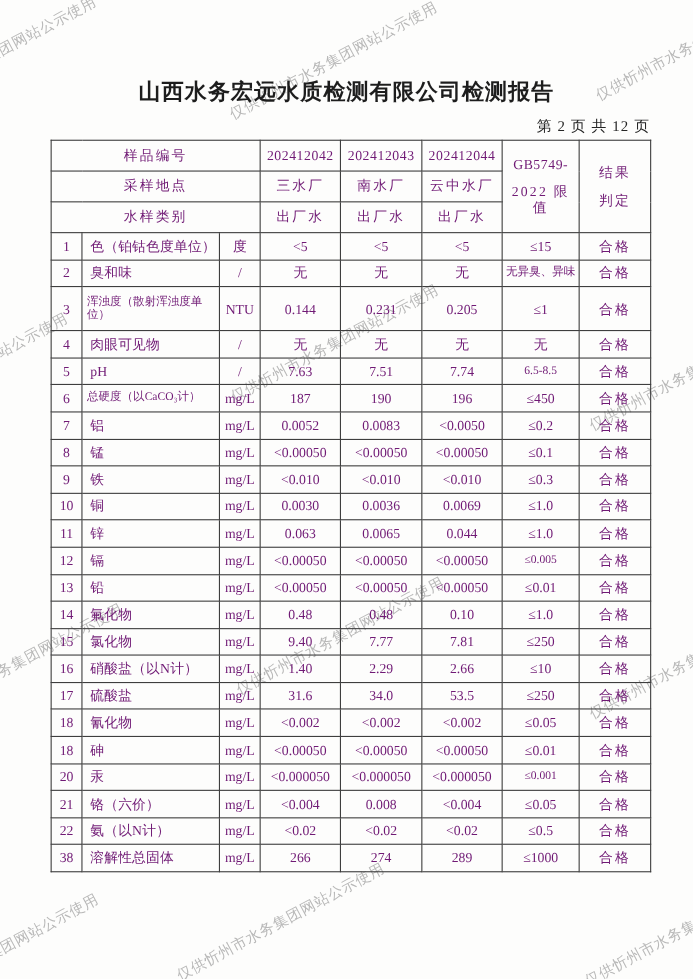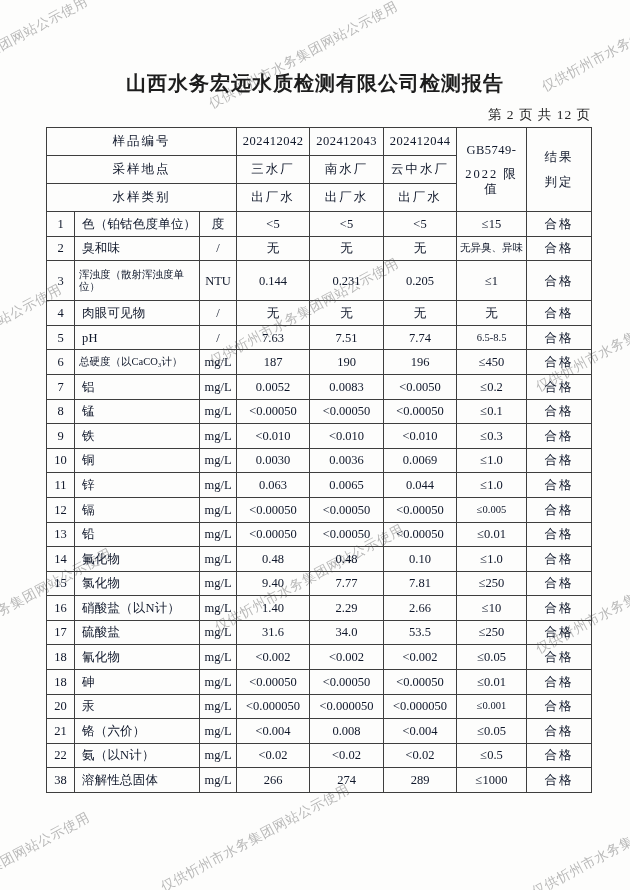--- a/index.html
+++ b/index.html
@@ -56,21 +56,21 @@
 
   
   table.report {
     position: absolute;
     left: 46px; top: 127px;
     width: 545px; height: 666px;
     border-collapse: collapse;
     table-layout: fixed;
     z-index: 2;
     font-size: 12.5px;
-    color: #0f172a;
+    color: #701a75;
   }
   table.report td {
     border: 1px solid #3e3e3e;
     text-align: center;
     vertical-align: middle;
     padding: 0 1px;
     overflow: hidden;
     line-height: 1.15;
   }
   table.report thead td { height: 27px; letter-spacing: 2px; }

